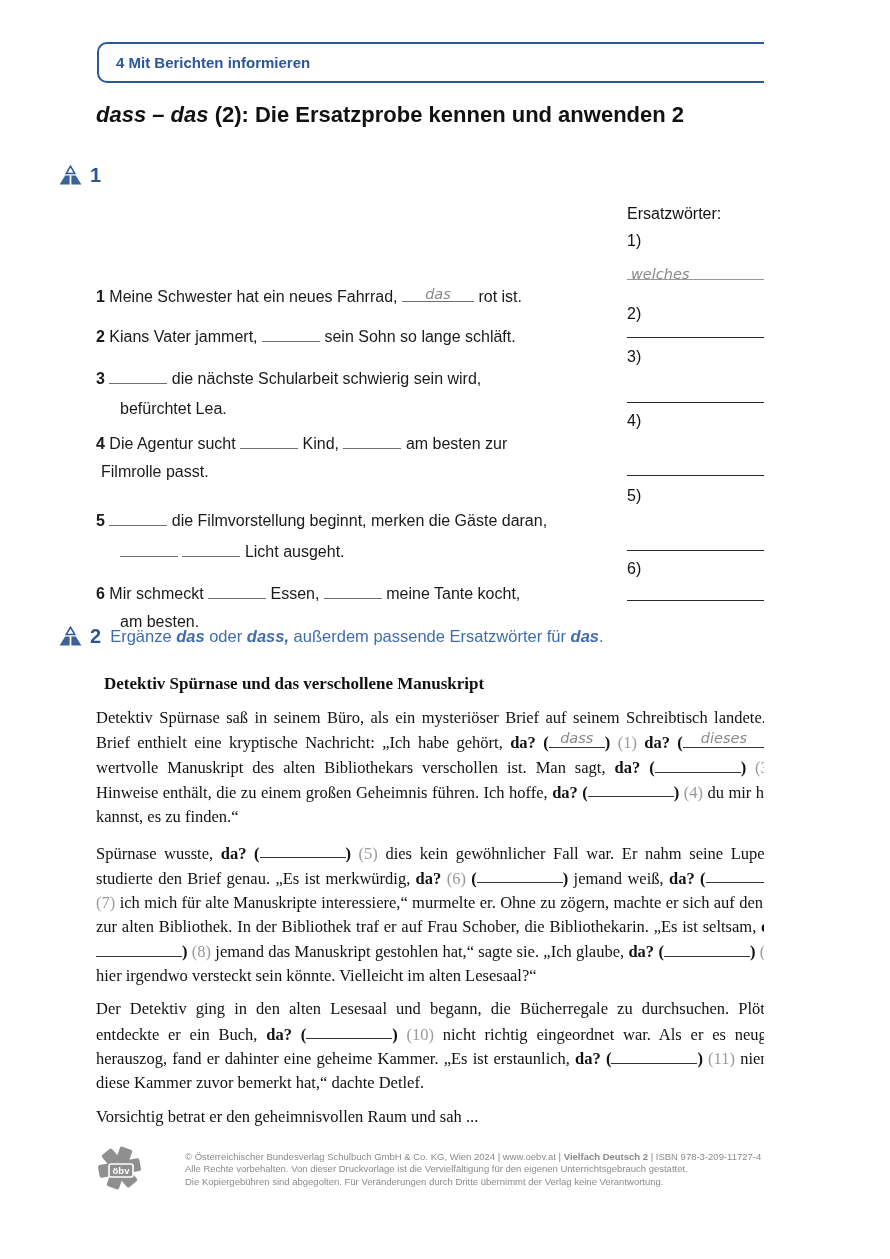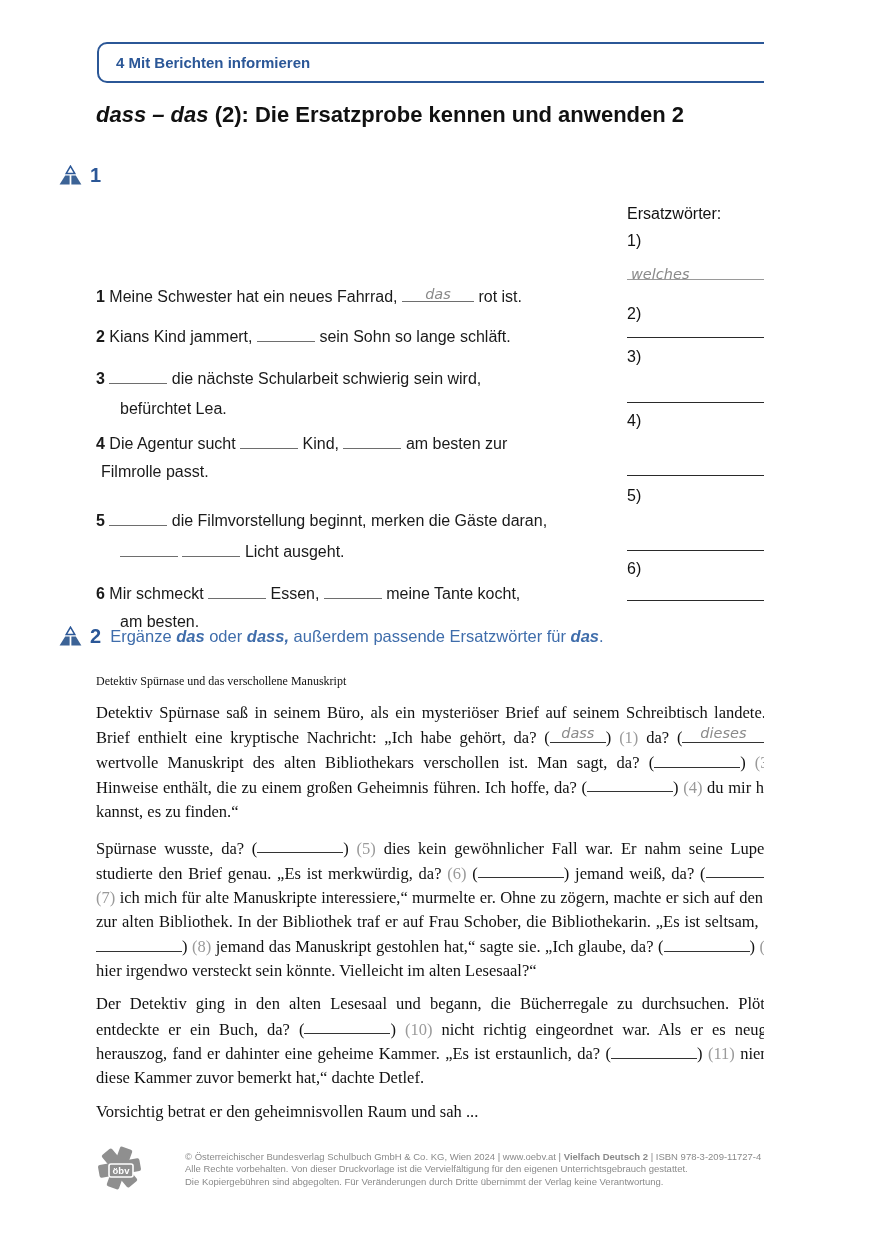--- a/index.html
+++ b/index.html
@@ -38,25 +38,25 @@
   .ersatz-label{position:absolute;left:627px;top:10px;font-size:16px;color:#111;}
   .ersatz-num{position:absolute;left:627px;font-size:16px;color:#111;}
   .en1{top:37px;} .en2{top:110px;} .en3{top:153px;} .en4{top:217px;} .en5{top:292px;} .en6{top:365px;}
   .ans-line1{position:absolute;left:627px;top:64px;width:148px;height:20px;border-bottom:1.2px solid #9a9a9a;}
   .ans-line1 .hand{position:absolute;left:4px;bottom:-3px;}
   .ersatz-rule{position:absolute;left:627px;width:168px;height:0;border-top:1.5px solid #2a2a2a;}
   .er2{top:142px;} .er3{top:207px;} .er4{top:280px;} .er5{top:355px;} .er6{top:405px;}
 
   
   .story{position:absolute;left:96px;top:674px;width:701px;font-family:"Liberation Serif",serif;font-size:16.5px;color:#111;}
-  .story-title{font-weight:normal;font-size:12px;}
+  .story-title{font-weight:bold;font-size:17px;margin-left:8px;}
   .story p{margin:0;text-align:justify;line-height:24.3px;}
   .p1{margin-top:12px !important;} .p2{margin-top:12px !important;} .p3{margin-top:9px !important;}
   .p4{margin-top:10px !important;text-align:left !important;}
-  .story .seg-b{font-weight:normal;}
+  .story .seg-b{font-weight:bold;}
   .story .seg-num{color:#9a9a9a;}
   .story .blank{border-bottom:1.5px solid #333;}
 
   
   .footer-logo{position:absolute;left:94px;top:1146px;width:50px;height:52px;}
   .footer-text{position:absolute;left:185px;top:1151px;width:580px;font-size:9.5px;line-height:12.3px;color:#8a8a8a;}
   .footer-text .bold{font-weight:bold;}
 </style>
 </head>
 <body>
@@ -77,21 +77,21 @@
         <polygon points="13.5,1.2 9.2,8.6 17.8,8.6" fill="#ffffff" stroke="#2b5797" stroke-width="1.5"></polygon>
         <polygon points="8.2,10.6 12.6,10.6 12.6,19.6 2.6,19.6" fill="#3c6396"></polygon>
         <polygon points="14.4,10.6 18.8,10.6 24.4,19.6 14.4,19.6" fill="#3c6396"></polygon>
       </svg>
     </span>
     <span class="ex-num">1</span>
   </div>
 
   <div class="ex1-body">
     <div class="ex1-line" style="top:68px"><span class="seg-b">1 </span><span class="">Meine Schwester hat ein neues Fahrrad, </span><span class="blank" style="width: 72px;"><span class="hand">das</span></span><span class=""> rot ist.</span></div>
-    <div class="ex1-line" style="top:108px"><span class="seg-b">2 </span><span class="">Kians Kind jammert, </span><span class="blank" style="width: 58px;"></span><span class=""> sein Sohn so lange schläft.</span></div>
+    <div class="ex1-line" style="top:108px"><span class="seg-b">2 </span><span class="">Kians Vater jammert, </span><span class="blank" style="width: 58px;"></span><span class=""> sein Sohn so lange schläft.</span></div>
     <div class="ex1-line" style="top:150px"><span class="seg-b">3 </span><span class="blank" style="width: 58px;"></span><span class=""> die nächste Schularbeit schwierig sein wird,</span></div>
     <div class="ex1-line indent" style="top:182px"><span class="">befürchtet Lea.</span></div>
     <div class="ex1-line" style="top:215px"><span class="seg-b">4 </span><span class="">Die Agentur sucht </span><span class="blank" style="width: 58px;"></span><span class=""> Kind, </span><span class="blank" style="width: 58px;"></span><span class=""> am besten zur</span></div>
     <div class="ex1-line flush" style="top:245px"><span class="">Filmrolle passt.</span></div>
     <div class="ex1-line" style="top:292px"><span class="seg-b">5 </span><span class="blank" style="width: 58px;"></span><span class=""> die Filmvorstellung beginnt, merken die Gäste daran,</span></div>
     <div class="ex1-line indent" style="top:323px"><span class="blank" style="width: 58px;"></span><span class=""> </span><span class="blank" style="width: 58px;"></span><span class=""> Licht ausgeht.</span></div>
     <div class="ex1-line" style="top:365px"><span class="seg-b">6 </span><span class="">Mir schmeckt </span><span class="blank" style="width: 58px;"></span><span class=""> Essen, </span><span class="blank" style="width: 58px;"></span><span class=""> meine Tante kocht,</span></div>
     <div class="ex1-line indent" style="top:395px"><span class="">am besten.</span></div>
 
     <div class="ersatz-label">Ersatzwörter:</div>

